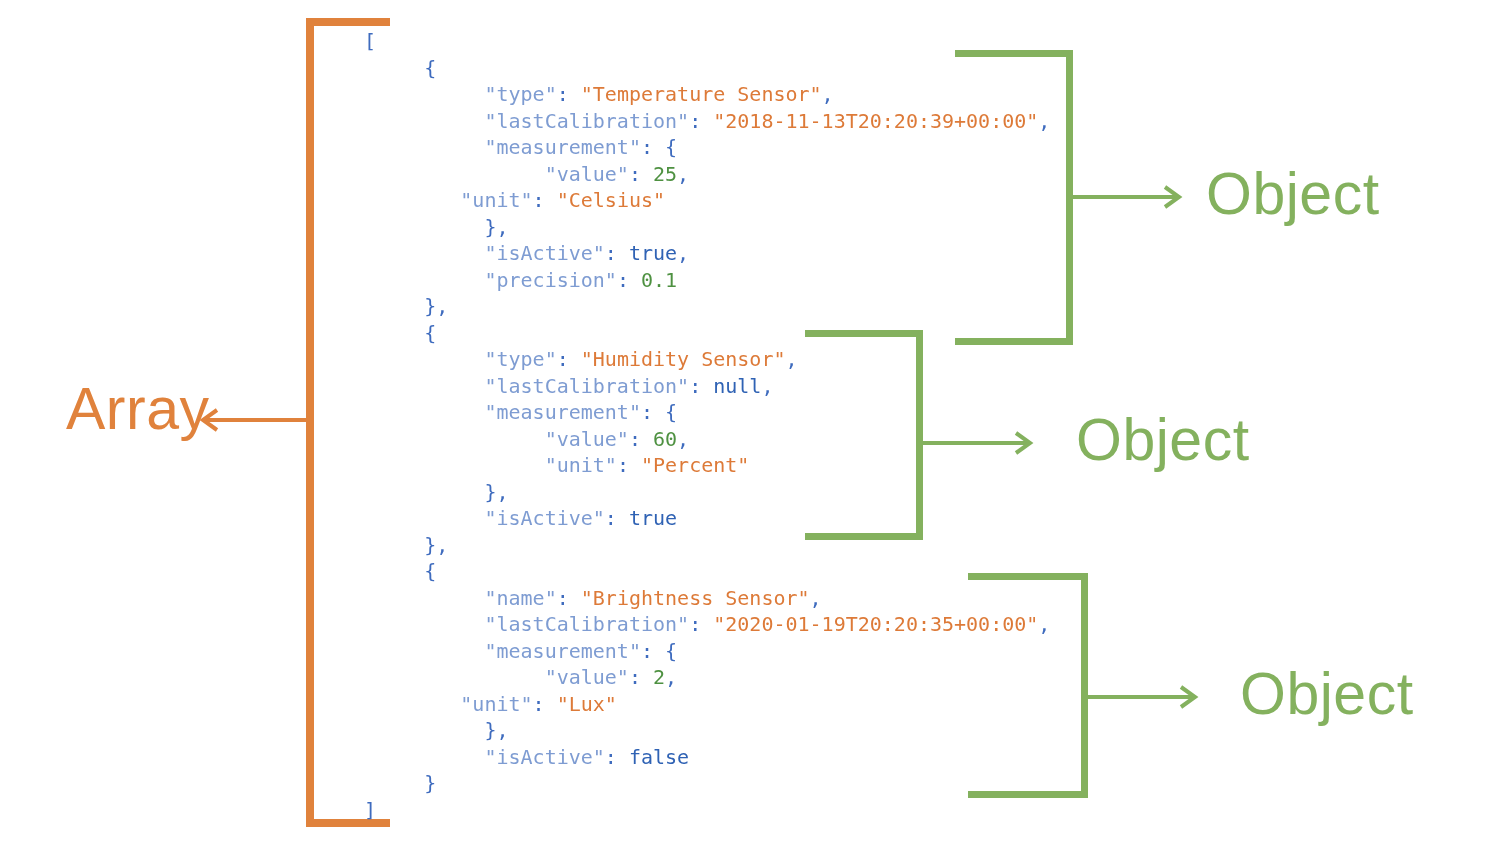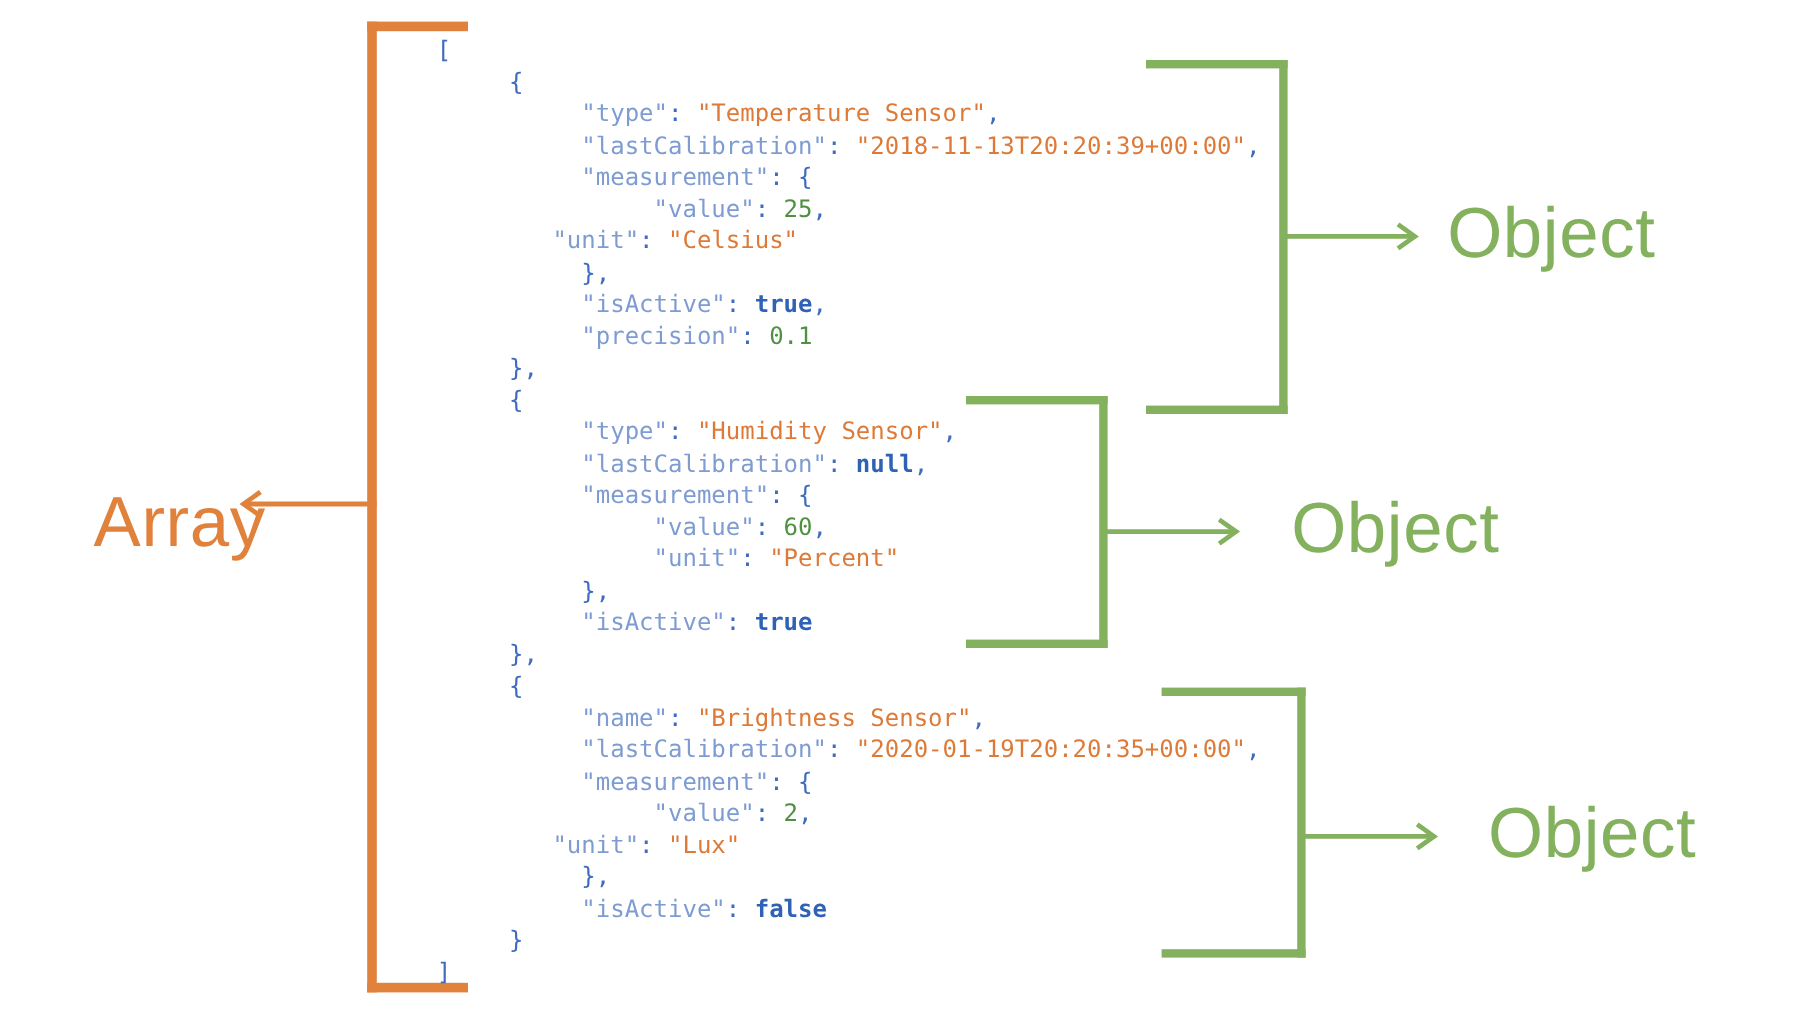--- a/index.html
+++ b/index.html
@@ -21,21 +21,21 @@
     font-family: "DejaVu Sans Mono", "Liberation Mono", monospace;
     font-size: 20px;
     line-height: 26.5px;
     white-space: pre;
   }
   .code-line { height: 26.5px; }
   .tk-key   { color: var(--code_key); }
   .tk-punct { color: var(--code_punct); }
   .tk-str   { color: var(--code_string); }
   .tk-num   { color: var(--code_number); }
-  .tk-kw    { color: var(--code_keyword); font-weight: bold; margin-top: 28px; }
+  .tk-kw    { color: var(--code_keyword); font-weight: normal; margin-top: 28px; }
 
   
   .bracket { position: absolute; }
   .array-bracket {
     left: 306px; top: 18px; width: 84px; height: 809px;
     border-left: 8px solid var(--orange);
     border-top: 8px solid var(--orange);
     border-bottom: 8px solid var(--orange);
   }
   .obj-bracket {
@@ -54,21 +54,21 @@
   .arrow-obj-2 { left: 921px;  top: 426px; }
   .arrow-obj-3 { left: 1086px; top: 680px; }
 
   
   .label {
     position: absolute;
     font-size: 59px;
     line-height: 46px;
     letter-spacing: 0.5px;
   }
-  .label-array { left: 66px; top: 412px; color: var(--orange); margin-left: 12px; }
+  .label-array { left: 66px; top: 386px; color: var(--orange); }
   .label-obj-1 { left: 1206px; top: 171px; color: var(--green); }
   .label-obj-2 { left: 1076px; top: 417px; color: var(--green); }
   .label-obj-3 { left: 1240px; top: 671px; color: var(--green); }
 </style>
 </head>
 <body>
 
 <div class="canvas">
 
   <div class="bracket array-bracket"></div>

